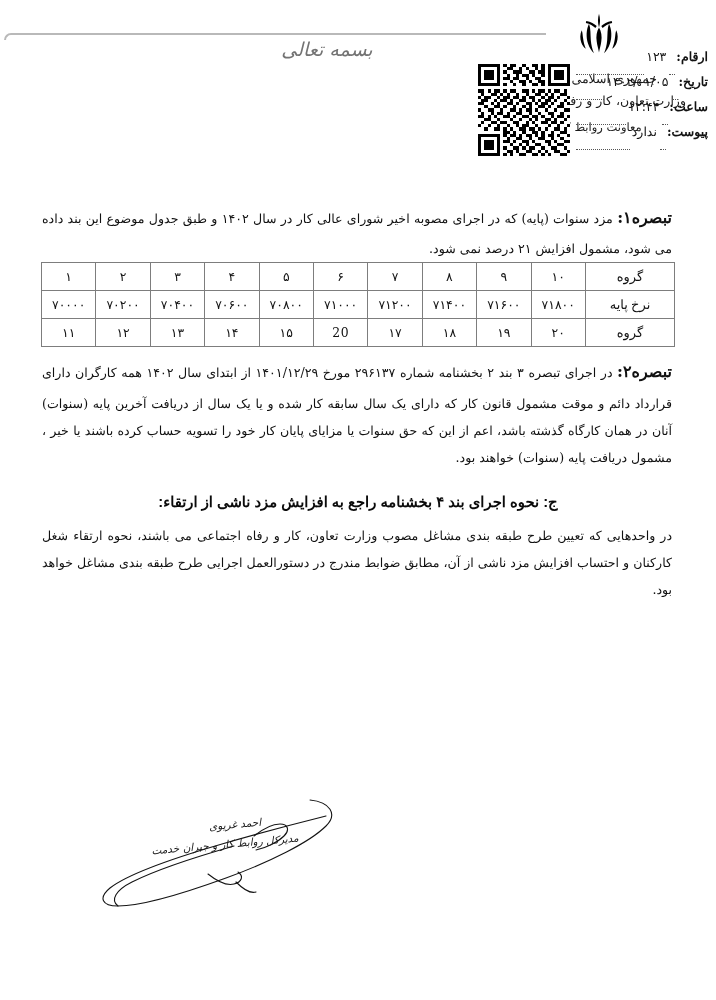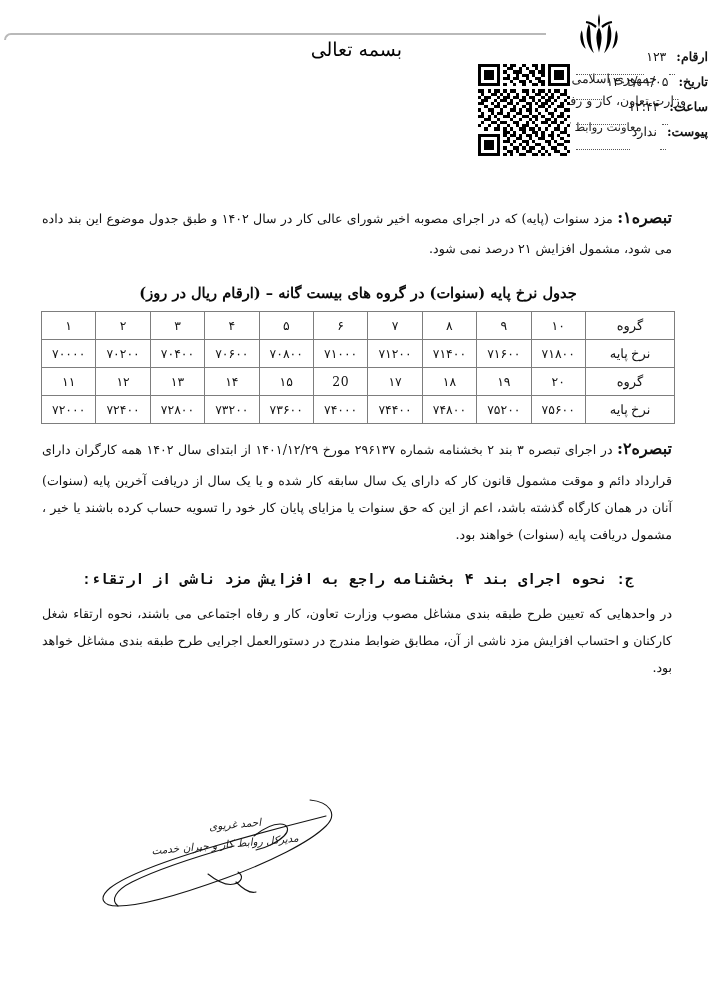--- a/index.html
+++ b/index.html
@@ -69,25 +69,26 @@
     border-left: 2.5px solid #b9b9b9;
     border-top-left-radius: 9px;
     box-sizing: border-box;
   }
 
   .basmala {
     position: absolute;
     top: 38px;
     left: 252px;
     width: 150px;
-    text-align: right;
+    text-align: center;
     font-family: "DejaVu Serif", "Liberation Serif", serif;
     font-size: 19px;
+    font-style: italic;
     letter-spacing: -0.5px;
-    color: #000000;
+    color: #737373;
   }
 
   .qr {
     position: absolute;
     top: 58px;
     left: 478px;
     width: 92px;
     height: 104px;
   }
   .qr svg { display: block; width: 100%; height: 100%; }
@@ -158,21 +159,21 @@
     font-size: 16px;
     letter-spacing: -0.3px;
   }
   .para.p1 { margin-top: 16px; }
   .para.p2 { margin-top: 8px; }
   .para.p3 { margin-top: 12px; }
   .para.p4 { margin-top: 16px; }
 
   .section-title {
     margin: 22px 42px 0 42px;
-    font-family: Liberation Mono, monospace;
+    font-family: Liberation Sans, sans-serif;
     font-weight: bold;
     font-size: 14.8px;
     text-align: center;
     letter-spacing: -0.3px;
     color: #0b0b0b;
   }
 
   .table-title {
     margin: 22px 0 10px 0;
     text-align: center;
@@ -549,21 +550,20 @@
     </div>
   </div>
 
   <div class="body-area">
 
     <p class="para p1">
       <span class="lead">تبصره۱:</span>
       <span>مزد سنوات (پایه) که در اجرای مصوبه اخیر شورای عالی کار در سال ۱۴۰۲ و طبق جدول موضوع این بند داده می شود، مشمول افزایش ۲۱ درصد نمی شود.</span>
     </p>
 
-    <div class="table-title">جدول نرخ پایه (سنوات) در گروه های بیست گانه – (ارقام ریال در روز)</div>
 
     <div class="rate-table-wrap">
       <table class="rate-table">
         <tbody>
           <tr>
             <td>۱</td>
             <td>۲</td>
             <td>۳</td>
             <td>۴</td>
             <td>۵</td>
@@ -593,33 +593,20 @@
             <td>۱۳</td>
             <td>۱۴</td>
             <td>۱۵</td>
             <td>20</td>
             <td>۱۷</td>
             <td>۱۸</td>
             <td>۱۹</td>
             <td>۲۰</td>
             <td class="rowlabel">گروه</td>
           </tr>
-          <tr>
-            <td>۷۲۰۰۰</td>
-            <td>۷۲۴۰۰</td>
-            <td>۷۲۸۰۰</td>
-            <td>۷۳۲۰۰</td>
-            <td>۷۳۶۰۰</td>
-            <td>۷۴۰۰۰</td>
-            <td>۷۴۴۰۰</td>
-            <td>۷۴۸۰۰</td>
-            <td>۷۵۲۰۰</td>
-            <td>۷۵۶۰۰</td>
-            <td class="rowlabel">نرخ پایه</td>
-          </tr>
         </tbody>
       </table>
     </div>
 
     <p class="para p2">
       <span class="lead">تبصره۲:</span>
       <span>در اجرای تبصره ۳ بند ۲ بخشنامه شماره ۲۹۶۱۳۷ مورخ ۱۴۰۱/۱۲/۲۹ از ابتدای سال ۱۴۰۲ همه کارگران دارای قرارداد دائم و موقت مشمول قانون کار که دارای یک سال سابقه کار شده و یا یک سال از دریافت آخرین پایه (سنوات) آنان در همان کارگاه گذشته باشد، اعم از این که حق سنوات یا مزایای پایان کار خود را تسویه حساب کرده باشند یا خیر ، مشمول دریافت پایه (سنوات) خواهند بود.</span>
     </p>
 
     <div class="section-title">ج: نحوه اجرای بند ۴ بخشنامه راجع به افزایش مزد ناشی از ارتقاء:</div>

